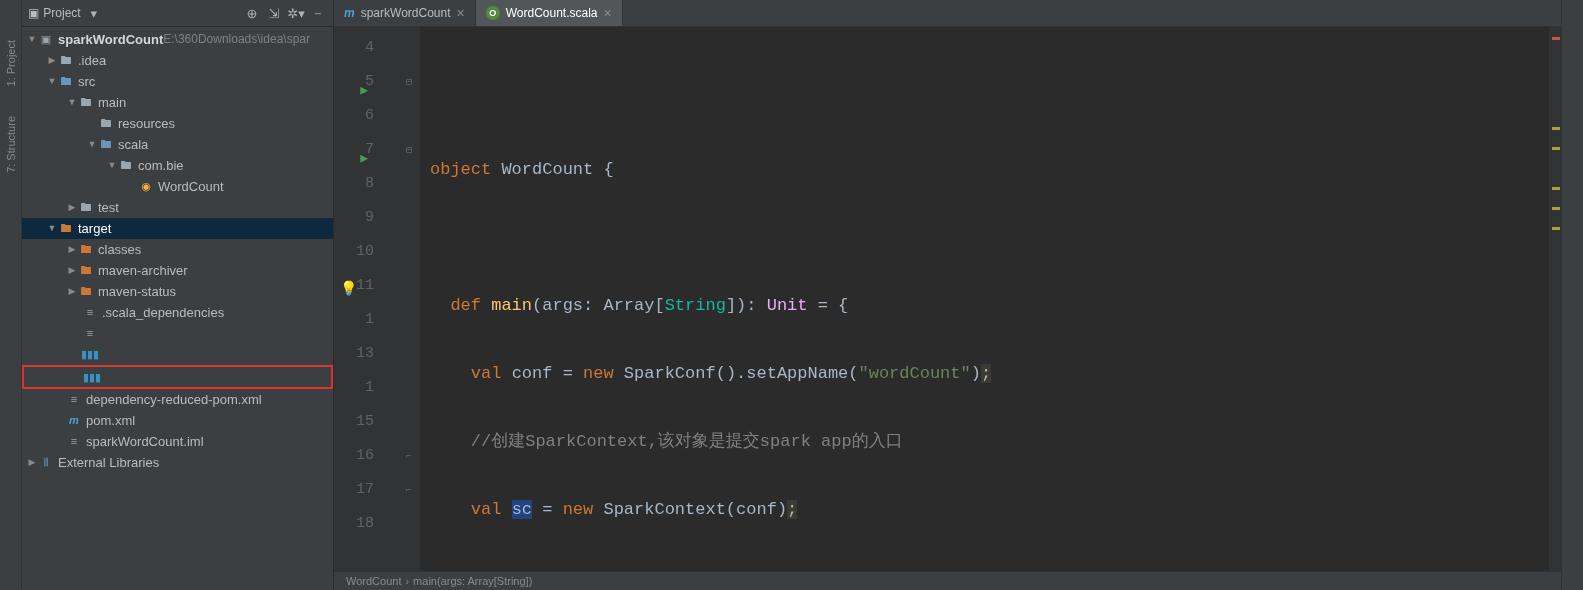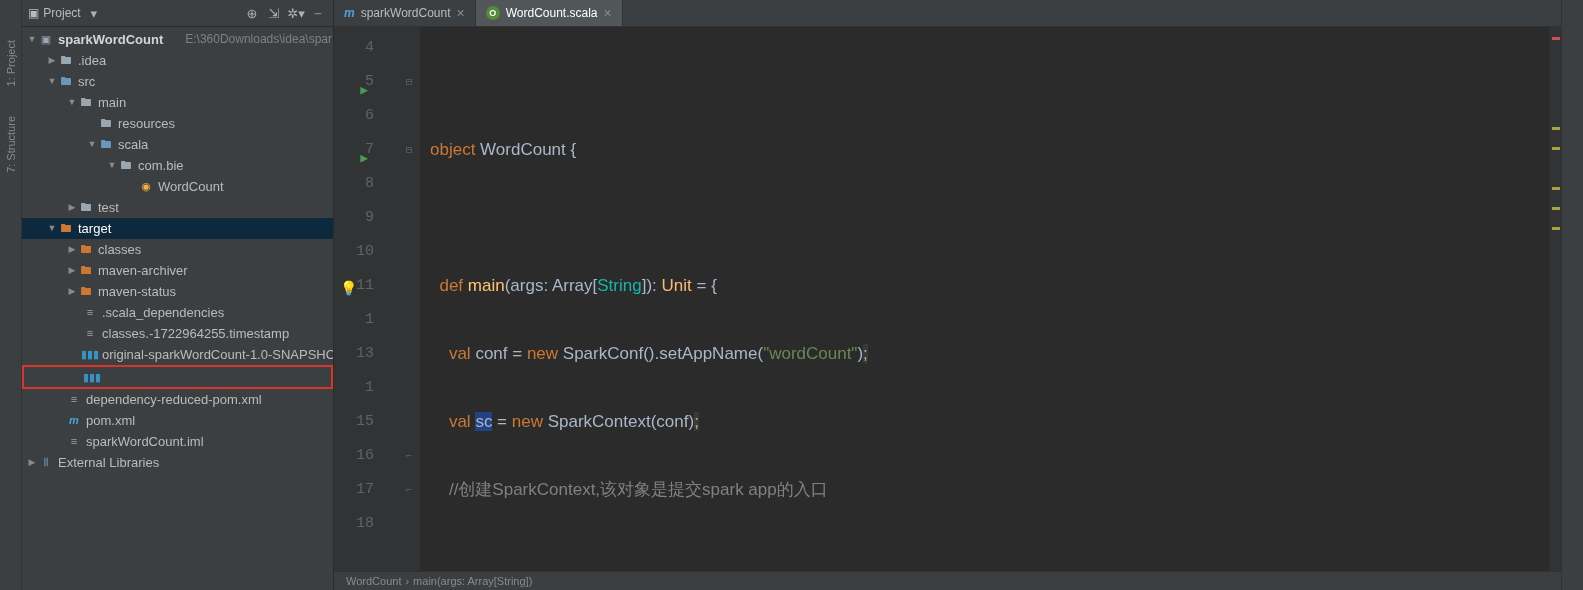--- a/index.html
+++ b/index.html
@@ -71,21 +71,21 @@
   .tree-row.highlight { border: 2px solid #d9362b; height:24px; }
   .arrow { width:12px; display:inline-flex; justify-content:center; color:#8a8a8a; font-size:9px;}
   .ico { width:16px; height:16px; display:inline-flex; align-items:center; justify-content:center; margin-right:4px; font-size:11px;}
   .folder-closed { color:#9aa7b0; }
   .folder-orange { color:#cc7832; }
   .folder-blue { color:#6897bb; }
   .file-gray { color:#9aa7b0; }
   .file-blue { color:#3592c4; }
   .scala-obj { color:#f5b041; }
   .bold { font-weight:bold; color:#d5d5d5; }
-  .muted { color:#808080; font-size:12px; margin-left:22px;}
+  .muted { color:#808080; font-size:12px; margin-left:0;}
   .editor-area {
     flex: 1;
     display: flex;
     flex-direction: column;
     background: #2b2b2b;
     position: relative;
   }
   .tabs {
     height: 27px;
     background: #3c3f41;
@@ -122,32 +122,33 @@
   }
   .gutter .run { position:absolute; color:#499c54; font-size:13px; right:6px;}
   .gutter .bulb { position:absolute; color:#c9a227; font-size:14px; left:6px;}
   .fold-col{
     width:16px; background:#313335; position:relative;
     font-family: monospace; color:#606366; font-size:10px; line-height:34px; padding-top:4px;
   }
   .fold { position:absolute; left:2px; }
   .code {
     flex:1;
-    font-family: Liberation Sans, sans-serif;
+    font-family: Liberation Mono, monospace;
     font-size: 17px;
     line-height: 34px;
     color: #a9b7c6;
     padding-top: 4px;
     padding-left: 10px;
     white-space: pre;
     overflow:hidden;
+    margin-top:20px;
   }
   .kw { color:#cc7832; }
   .func { color:#ffc66d; }
-  .type { color:#fdba74; }
+  .type { color:#f0abfc; }
   .str { color:#6a8759; }
   .cm { color:#808080; }
   .name { color:#a9b7c6; }
   .teal { color:#14b8a6; }
   .semi { background:#3b3b2f; }
   .brace { color:#a9b7c6; }
   .hlmatch{ background:#214283; }
   .statusbar{
     height:19px; background:#3c3f41; border-top:1px solid #323232;
     font-size:11px; color:#8a8a8a; padding:0 12px; display:flex; align-items:center; gap:4px;
@@ -246,25 +247,23 @@
       <span class="arrow">▶</span>
         <span class="ico folder-orange">🖿</span>
         <span>maven-status</span>
     </div>
     <div class="tree-row" style="padding-left:60px">
       <span class="ico file-gray">≡</span>
         <span>.scala_dependencies</span>
     </div>
     <div class="tree-row" style="padding-left:60px">
       <span class="ico file-gray">≡</span>
-        <span>classes.-1722964255.timestamp</span>
     </div>
     <div class="tree-row" style="padding-left:60px">
       <span class="ico file-blue">▮▮▮</span>
-        <span>original-sparkWordCount-1.0-SNAPSHO</span>
     </div>
     <div class="tree-row highlight" style="padding-left:60px">
       <span class="ico file-blue">▮▮▮</span>
     </div>
     <div class="tree-row" style="padding-left:44px">
       <span class="ico file-gray">≡</span>
         <span>dependency-reduced-pom.xml</span>
     </div>
     <div class="tree-row" style="padding-left:44px">
       <span class="ico" style="color:#4aa0d9;font-style:italic;font-weight:bold">m</span>
@@ -320,22 +319,22 @@
       <span class="fold" style="top:106px">⊟</span>
       <span class="fold" style="top:412px">⌐</span>
       <span class="fold" style="top:446px">⌐</span>
     </div>
     <div class="code">
 <div> </div>
 <div><span class="kw">object</span> <span class="name">WordCount</span><span class="brace"> {</span></div>
 <div> </div>
 <div>  <span class="kw">def </span><span class="func">main</span><span>(args: Array[</span><span class="teal">String</span><span>]): </span><span class="type">Unit</span><span> = {</span></div>
 <div>    <span class="kw">val </span><span>conf</span><span> = </span><span class="kw">new </span><span>SparkConf().setAppName(</span><span class="str">"wordCount"</span><span>)</span><span class="semi">;</span></div>
+<div>    <span class="cm">//创建SparkContext,该对象是提交spark app的入口</span></div>
 <div>    <span class="kw">val </span><span class="hlmatch">sc</span><span> = </span><span class="kw">new </span><span>SparkContext(conf)</span><span class="semi">;</span></div>
-<div>    <span class="cm">//创建SparkContext,该对象是提交spark app的入口</span></div>
 
 
 
 
 
 
 
     </div>
     <div class="err-stripe">
       <div class="es-mark" style="top:10px;background:#c75450"></div>

